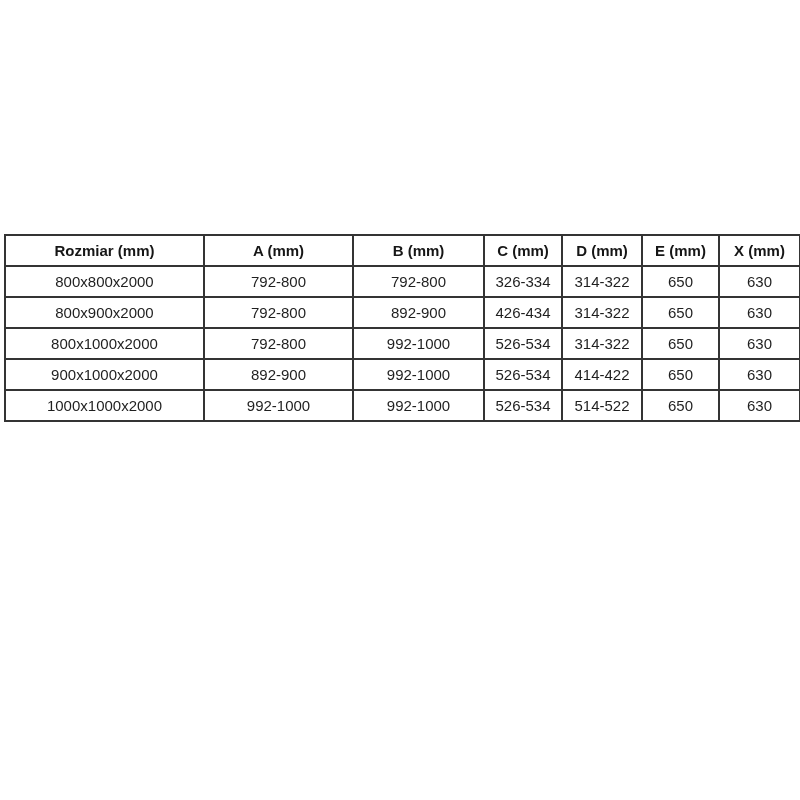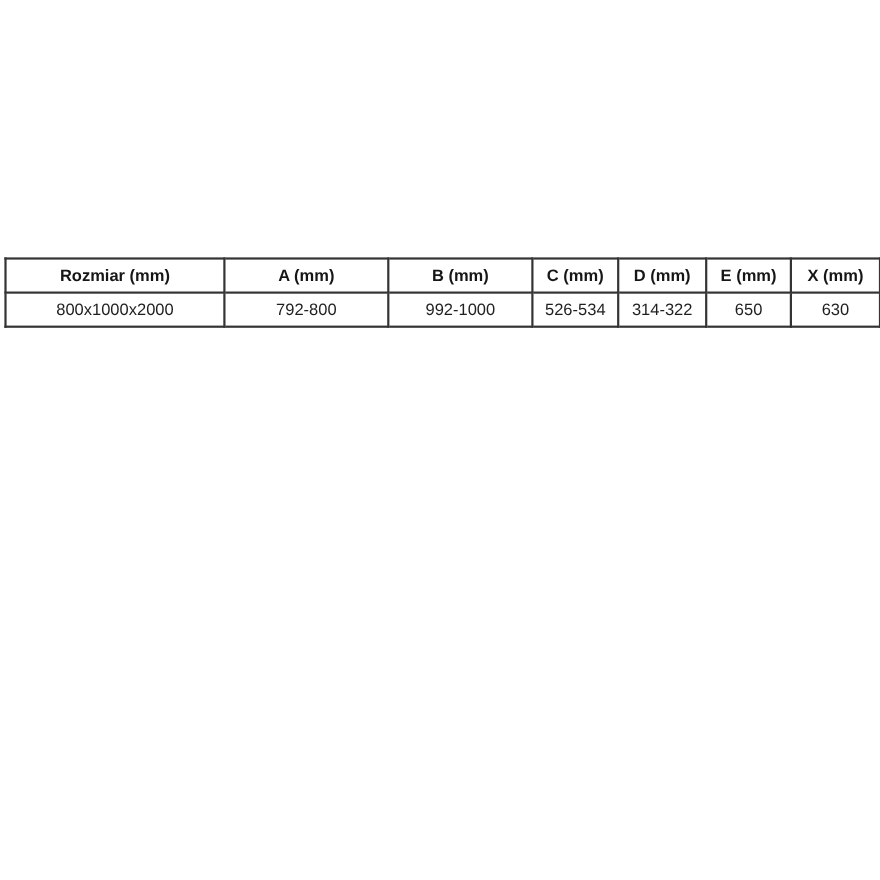--- a/index.html
+++ b/index.html
@@ -74,24 +74,60 @@
           <th>A (mm)</th>
           <th>B (mm)</th>
           <th>C (mm)</th>
           <th>D (mm)</th>
           <th>E (mm)</th>
           <th>X (mm)</th>
         </tr>
       </thead>
       <tbody>
         <tr>
+          <td>800x800x2000</td>
+          <td>792-800</td>
+          <td>792-800</td>
+          <td>326-334</td>
+          <td>314-322</td>
+          <td>650</td>
+          <td>630</td>
+        </tr>
+        <tr>
+          <td>800x900x2000</td>
+          <td>792-800</td>
+          <td>892-900</td>
+          <td>426-434</td>
+          <td>314-322</td>
+          <td>650</td>
+          <td>630</td>
+        </tr>
+        <tr>
           <td>800x1000x2000</td>
           <td>792-800</td>
           <td>992-1000</td>
           <td>526-534</td>
           <td>314-322</td>
+          <td>650</td>
+          <td>630</td>
+        </tr>
+        <tr>
+          <td>900x1000x2000</td>
+          <td>892-900</td>
+          <td>992-1000</td>
+          <td>526-534</td>
+          <td>414-422</td>
+          <td>650</td>
+          <td>630</td>
+        </tr>
+        <tr>
+          <td>1000x1000x2000</td>
+          <td>992-1000</td>
+          <td>992-1000</td>
+          <td>526-534</td>
+          <td>514-522</td>
           <td>650</td>
           <td>630</td>
         </tr>
       </tbody>
     </table>
   </div>
 </div>
 
 </body></html>

